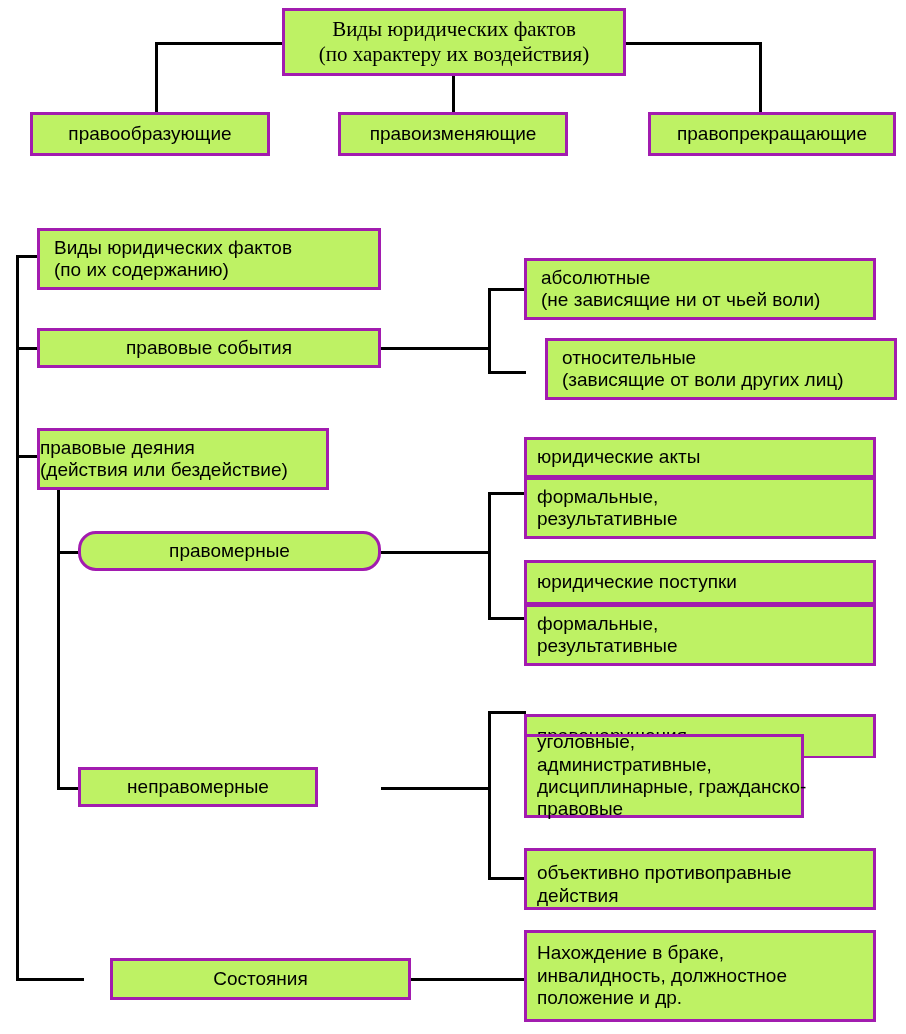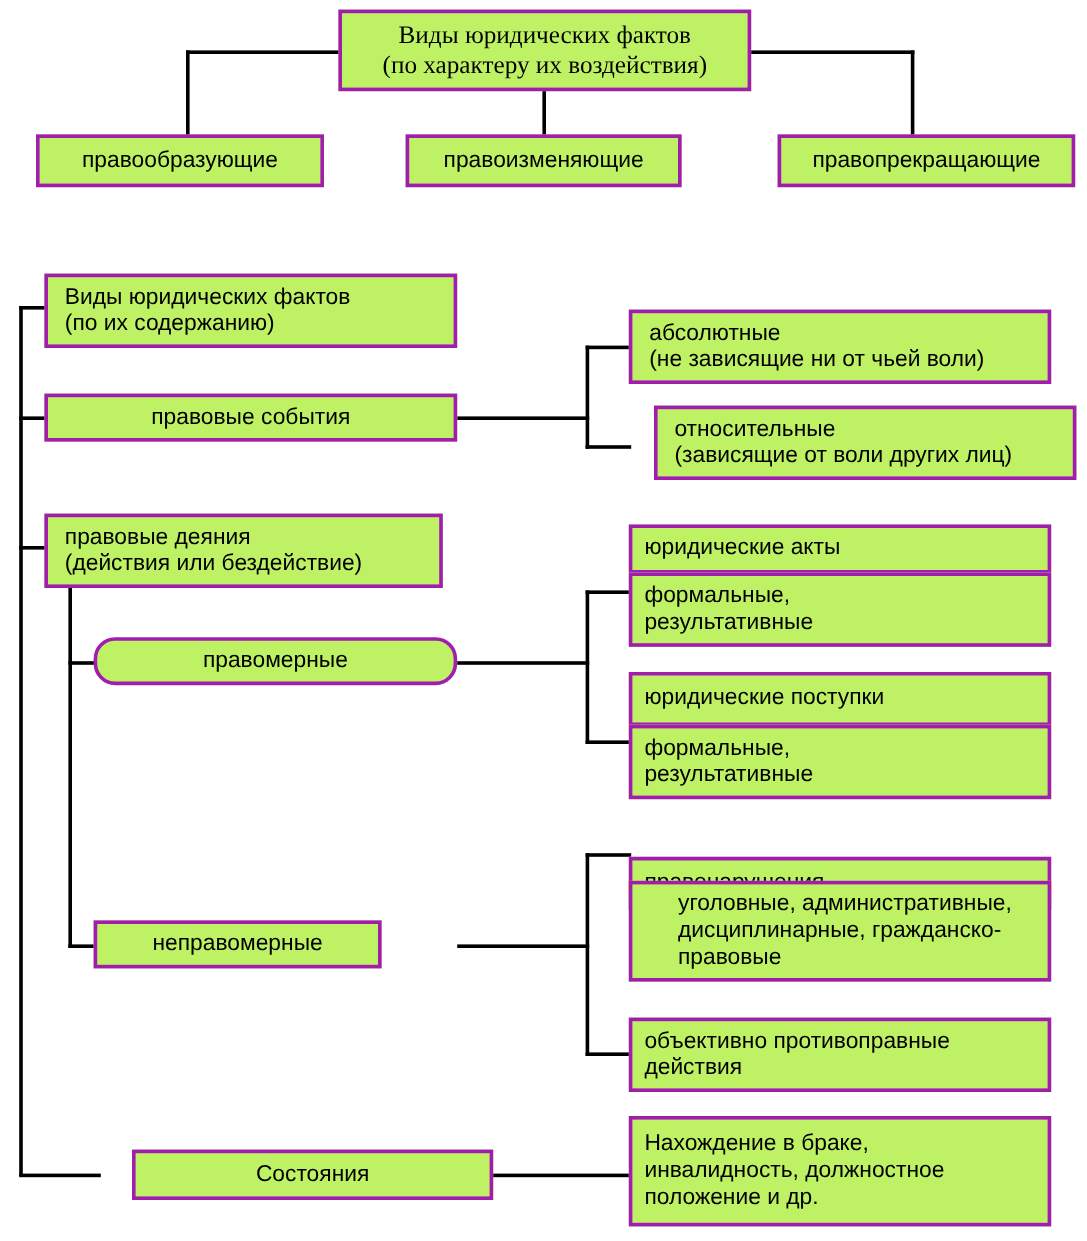--- a/index.html
+++ b/index.html
@@ -99,21 +99,21 @@
 
   <div class="box left" style="left:524px; top:258px; width:352px; height:62px;">
     <span class="txt">абсолютные</span>
     <span class="txt">(не зависящие ни от чьей воли)</span>
   </div>
   <div class="box left" style="left:528px; top:338px; width:352px; height:62px;margin-left:17px;">
     <span class="txt">относительные</span>
     <span class="txt">(зависящие от воли других лиц)</span>
   </div>
 
-  <div class="box left" style="left:37px; top:428px; width:332px; height:62px;">
+  <div class="box left" style="left:37px; top:428px; width:292px; height:62px;align-items:flex-end;">
     <span class="txt">правовые деяния</span>
     <span class="txt">(действия или бездействие)</span>
   </div>
 
   <div class="line v" style="left:57px; top:488px; height:302px;"></div>
   <div class="line h" style="left:57px; top:551px; width:24px;"></div>
   <div class="line h" style="left:57px; top:787px; width:24px;"></div>
 
   <div class="box center" style="left:78px; top:531px; width:303px; height:40px;border-radius:18px;">
     <span class="txt">правомерные</span>
@@ -144,26 +144,26 @@
   </div>
 
   <div class="line h" style="left:381px; top:787px; width:110px;"></div>
   <div class="line v" style="left:488px; top:711px; height:169px;"></div>
   <div class="line h" style="left:488px; top:711px; width:38px;"></div>
   <div class="line h" style="left:488px; top:877px; width:38px;"></div>
 
   <div class="box left pad-sm" style="left:524px; top:690px; width:352px; height:44px; border-bottom-width:2px;margin-top:24px;">
     <span class="txt">правонарушения</span>
   </div>
-  <div class="box left pad-sm" style="left:524px; top:734px; width:352px; height:84px;padding-left:28px;">
+  <div class="box left pad-sm" style="left:524px; top:734px; width:280px; height:84px;">
     <span class="txt">уголовные, административные,</span>
     <span class="txt">дисциплинарные, гражданско-</span>
     <span class="txt">правовые</span>
   </div>
-  <div class="box left pad-sm" style="left:524px; top:848px; width:352px; height:62px;">
+  <div class="box left pad-sm" style="left:524px; top:848px; width:352px; height:62px;justify-content:flex-end;">
     <span class="txt">объективно противоправные</span>
     <span class="txt">действия</span>
   </div>
 
   <div class="box center" style="left:80px; top:958px; width:301px; height:42px;margin-left:30px;">
     <span class="txt">Состояния</span>
   </div>
 
   <div class="line h" style="left:381px; top:978px; width:145px;"></div>
 

